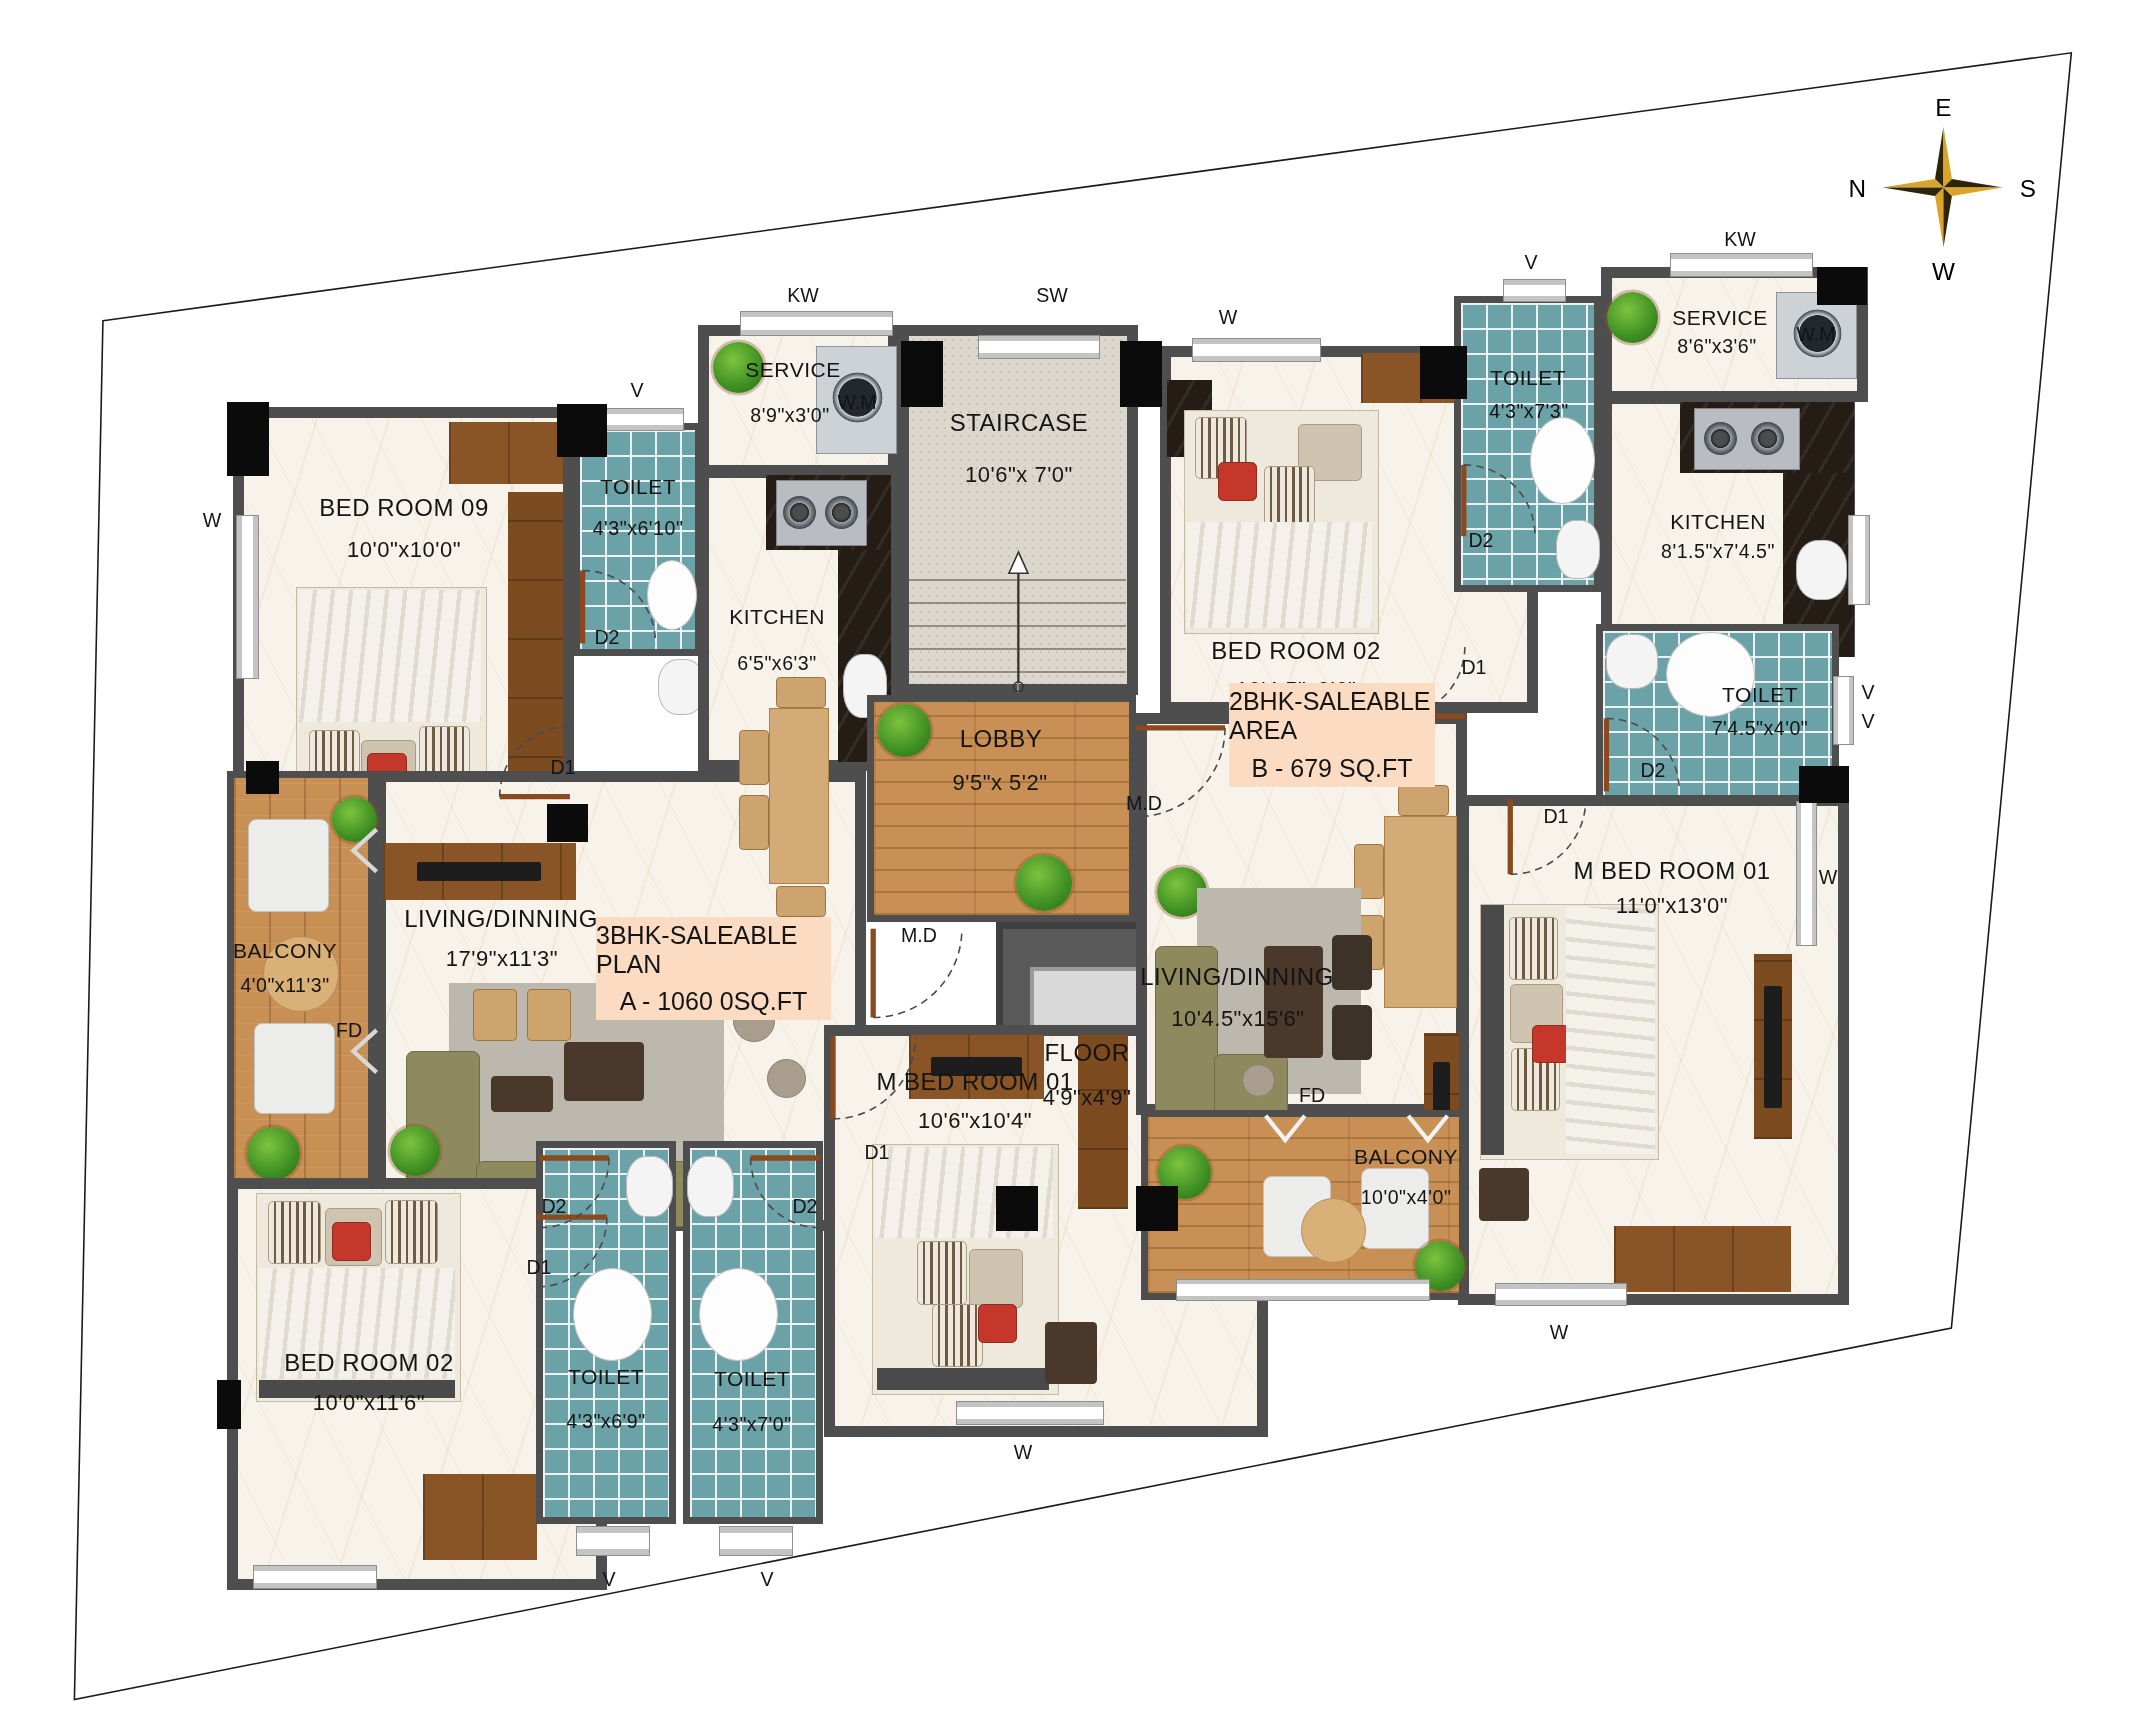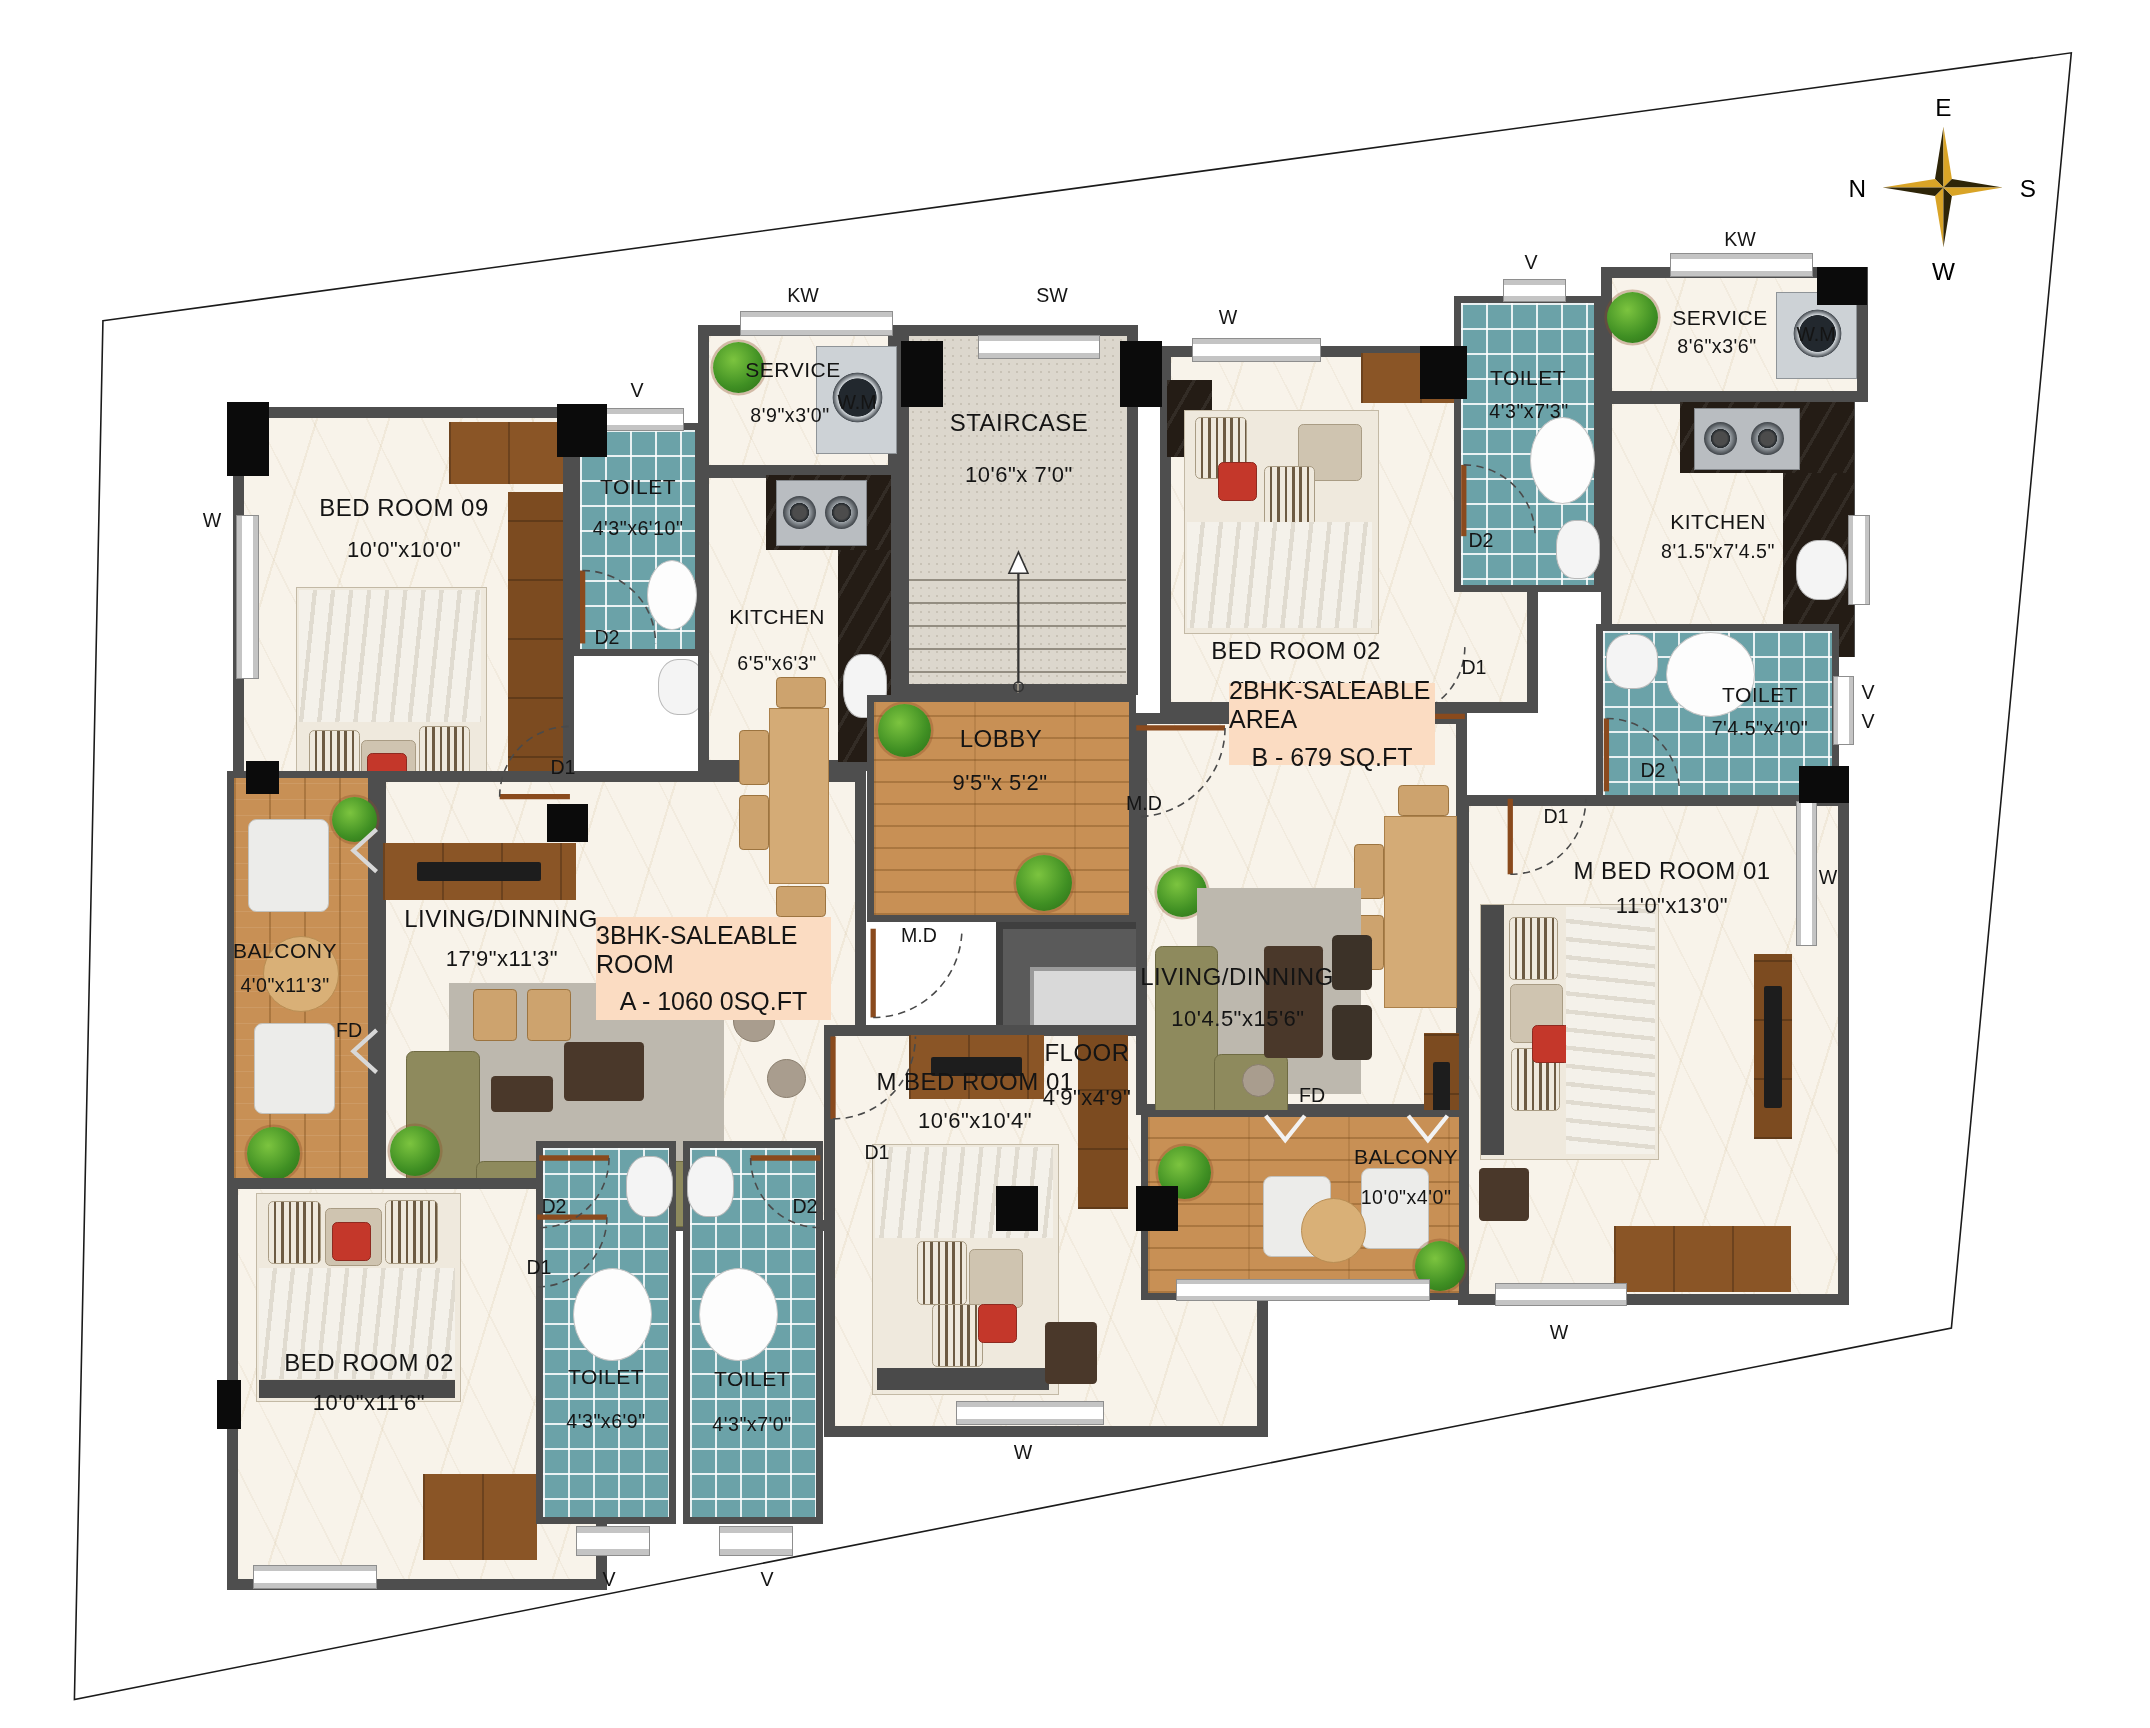--- a/index.html
+++ b/index.html
@@ -386,24 +386,24 @@
   <div class="lbl sm" style="left:1760px;top:695px">TOILET</div>
   <div class="lbl smd" style="left:1760px;top:728px">7'4.5"x4'0"</div>
   <div class="lbl" style="left:1237px;top:977px">LIVING/DINNING</div>
   <div class="lbl dim" style="left:1238px;top:1019px">10'4.5"x15'6"</div>
   <div class="lbl" style="left:1672px;top:871px">M BED ROOM 01</div>
   <div class="lbl dim" style="left:1672px;top:906px">11'0"x13'0"</div>
   <div class="lbl sm" style="left:1406px;top:1157px">BALCONY</div>
   <div class="lbl smd" style="left:1406px;top:1197px">10'0"x4'0"</div>
 
   <div class="areabox" style="left:596px;top:917px;width:235px;height:103px">
-    <div>3BHK-SALEABLE ROOM</div>
+    <div>3BHK-SALEABLE PLAN</div>
     <div>A - 1060 0SQ.FT</div>
   </div>
-  <div class="areabox" style="left:1229px;top:683px;width:206px;height:82px">
+  <div class="areabox" style="left:1229px;top:683px;width:206px;height:104px">
     <div>2BHK-SALEABLE AREA</div>
     <div>B - 679 SQ.FT</div>
   </div>
 
   <div class="tag" style="left:563px;top:767px">D1</div>
   <div class="tag" style="left:539px;top:1267px">D1</div>
   <div class="tag" style="left:877px;top:1152px">D1</div>
   <div class="tag" style="left:1474px;top:667px">D1</div>
   <div class="tag" style="left:1556px;top:816px">D1</div>
   <div class="tag" style="left:607px;top:637px">D2</div>

